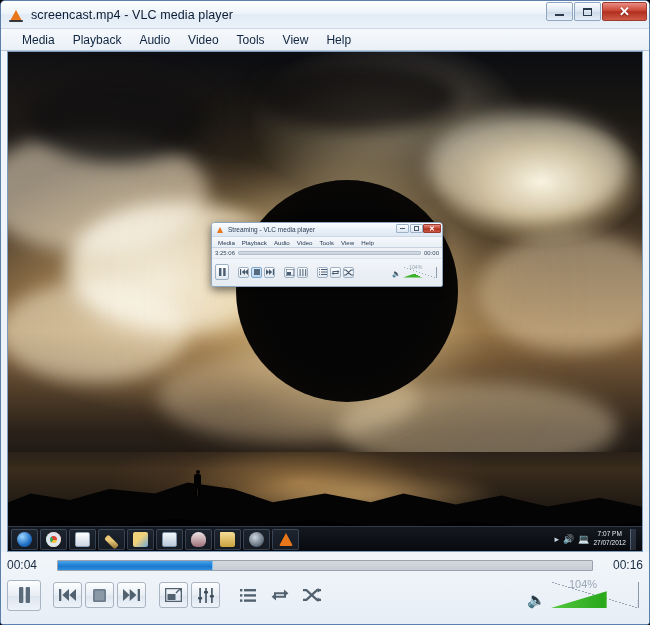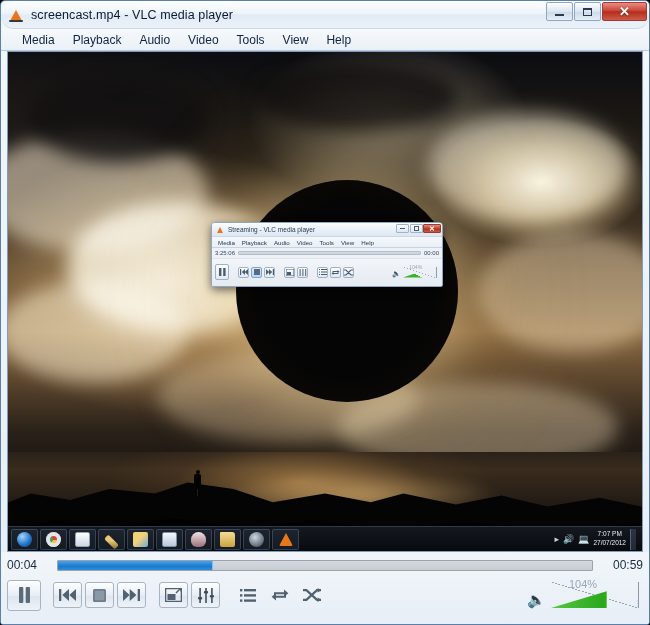--- a/index.html
+++ b/index.html
@@ -21,21 +21,20 @@
   }
 
   
   .titlebar {
     height: 28px; flex: 0 0 28px;
     background: linear-gradient(#fdfeff 0%, #eef4fa 45%, #e2ebf5 52%, #eaf1f9 100%);
     display: flex; align-items: center;
     padding: 0 10px 0 7px;
     position: relative;
     border-bottom: 1px solid #cfd9e5;
-    border-radius: 13px;
   }
   .vlc-cone { width: 16px; height: 16px; position: relative; flex: 0 0 16px; margin-right: 7px; }
   .vlc-cone .c-body {
     position: absolute; left: 2px; bottom: 2px;
     width: 0; height: 0;
     border-left: 6px solid transparent; border-right: 6px solid transparent;
     border-bottom: 11px solid #e8761b;
   }
   .vlc-cone .c-top {
     position: absolute; left: 6px; top: 1px;
@@ -502,21 +501,21 @@
     </div>
   </div>
 
   <div class="bottom">
 
     <div class="seekrow">
       <div class="tcode">00:04</div>
       <div class="seekbar">
         <div class="seekfill" style="width: 29%;"></div>
       </div>
-      <div class="tcode right">00:59</div>
+      <div class="tcode right">00:16</div>
     </div>
 
     <div class="ctrlrow">
 
       <div class="btn play">
         <svg class="ic" width="13" height="16" viewBox="0 0 13 16">
           <rect x="1" y="0" width="4.3" height="16" rx="1" fill="#5b6b7a"></rect>
           <rect x="7.7" y="0" width="4.3" height="16" rx="1" fill="#5b6b7a"></rect>
         </svg>
       </div>

